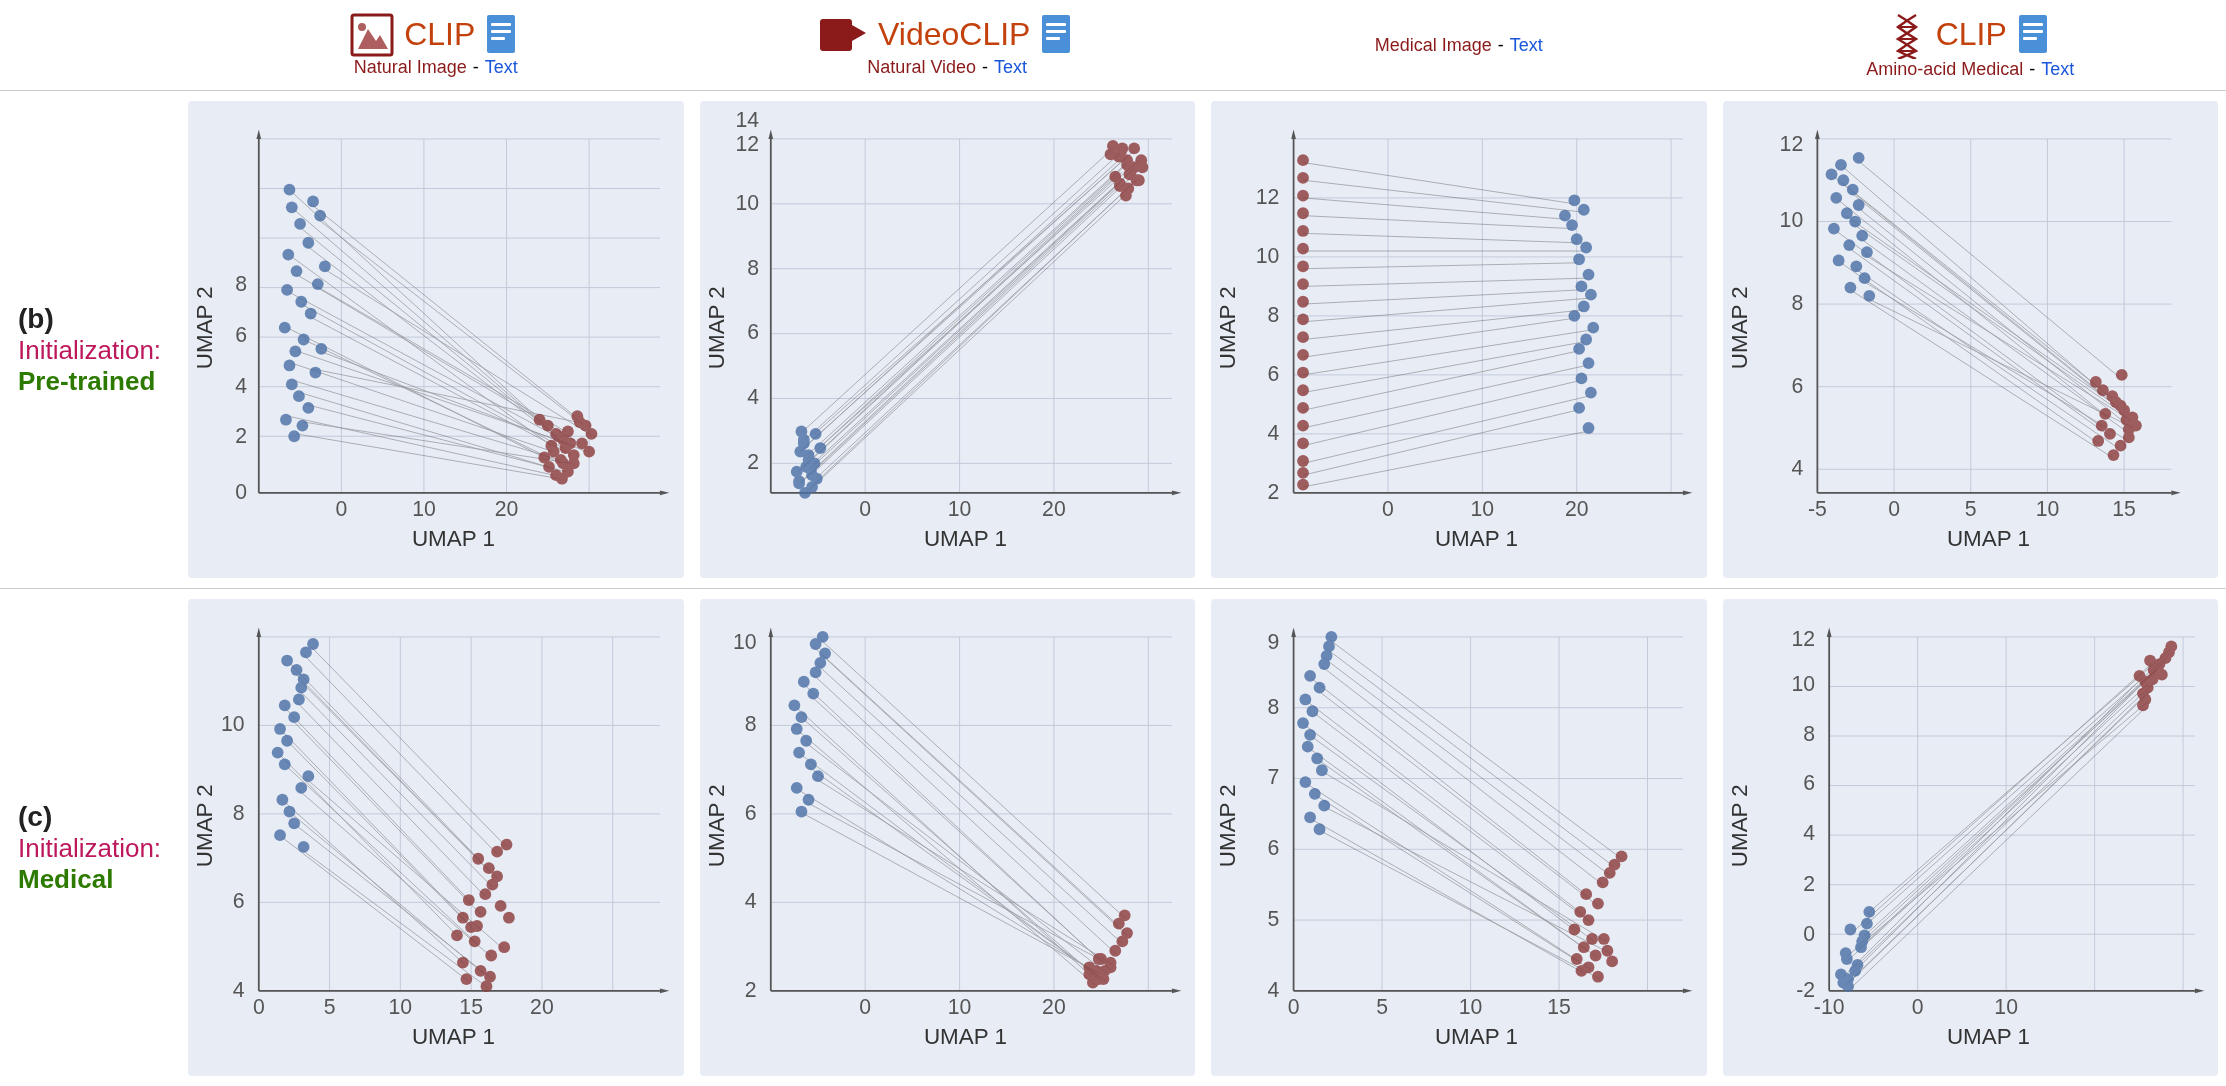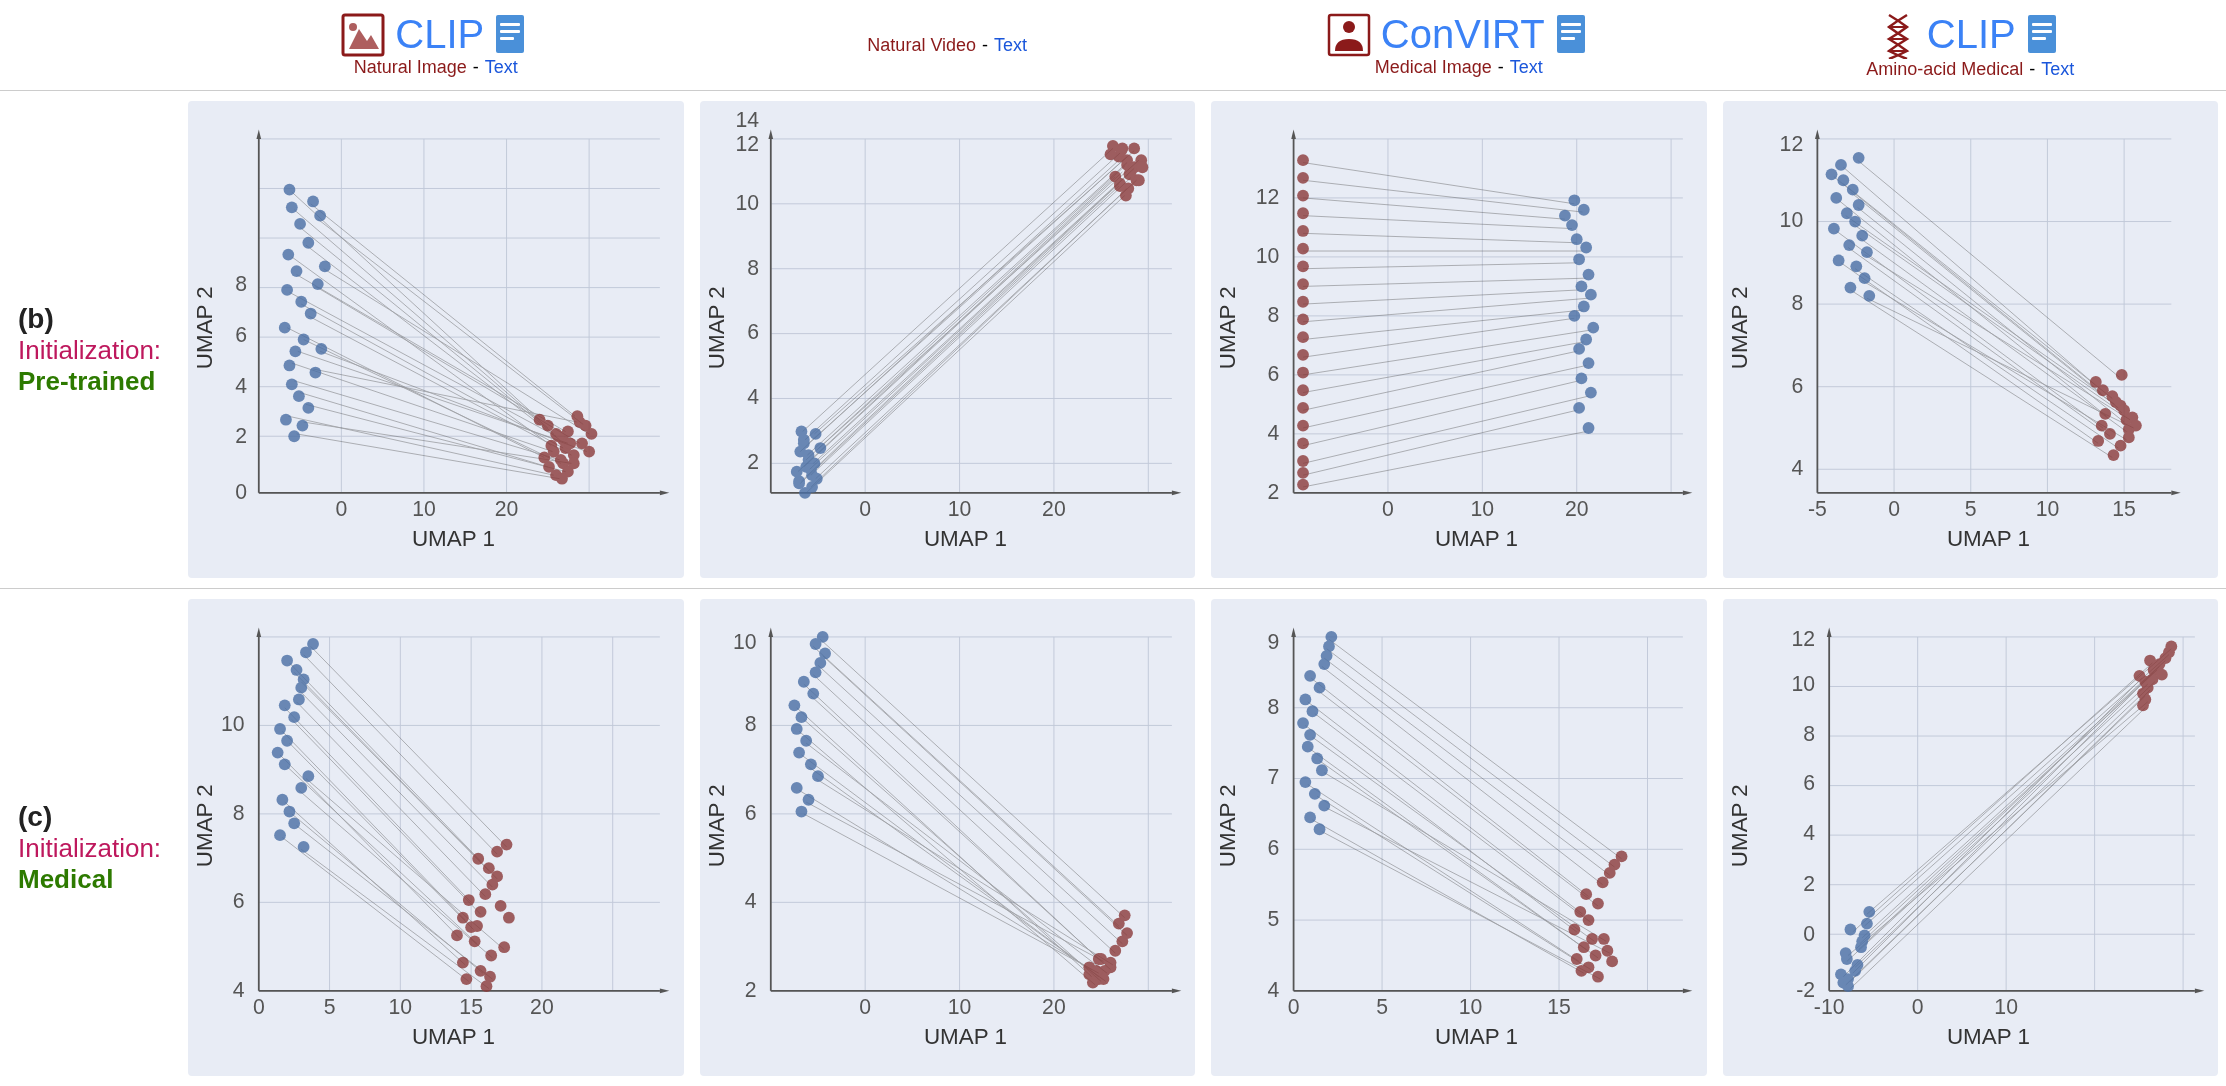--- a/index.html
+++ b/index.html
@@ -25,23 +25,23 @@
       align-items: center;
     }
     .header-cell {
       flex: 1;
       display: flex;
       flex-direction: column;
       align-items: center;
       justify-content: center;
     }
     .header-title {
-      font-size: 40px;
+      font-size: 32px;
       font-weight: normal;
-      color: #3b82f6;
+      color: #c2410c;
     }
     .header-subtitle {
       font-size: 18px;
       display: flex;
       align-items: center;
       gap: 6px;
     }
     .red-text { color: #8B1A1A; }
     .blue-text { color: #1a56db; }
     
@@ -119,42 +119,40 @@
           <rect x="6" y="24" width="14" height="3" fill="white" rx="1"></rect>
         </svg>
       </div>
       <div class="header-subtitle">
         <span class="red-text">Natural Image</span>
         <span>-</span>
         <span class="blue-text">Text</span>
       </div>
     </div>
     <div class="header-cell">
-      <div class="header-subtitle">
-        <span class="red-text">Natural Video</span>
-        <span>-</span>
-        <span class="blue-text">Text</span>
-      </div>
-    </div>
-    <div class="header-cell">
       <div style="display:flex;align-items:center;gap:10px;">
-
-        <svg width="44" height="44" viewBox="0 0 44 44">
-          <rect x="2" y="2" width="40" height="40" fill="none" stroke="#8B1A1A" stroke-width="2.5" rx="2"></rect>
-          <circle cx="22" cy="14" r="6" fill="#8B1A1A"></circle>
-          <path d="M8 38 Q8 26 22 26 Q36 26 36 38" fill="#8B1A1A"></path>
+        <svg width="50" height="36" viewBox="0 0 50 36">
+          <rect x="2" y="2" width="32" height="32" fill="#8B1A1A" rx="3"></rect>
+          <polygon points="34,8 48,16 34,24" fill="#8B1A1A"></polygon>
         </svg>
-        <span class="header-title">ConVIRT</span>
+        <span class="header-title">VideoCLIP</span>
         <svg width="36" height="44" viewBox="0 0 36 44">
           <rect x="2" y="2" width="28" height="38" fill="#4a90d9" rx="2"></rect>
           <rect x="6" y="10" width="20" height="3" fill="white" rx="1"></rect>
           <rect x="6" y="17" width="20" height="3" fill="white" rx="1"></rect>
           <rect x="6" y="24" width="14" height="3" fill="white" rx="1"></rect>
         </svg>
       </div>
+      <div class="header-subtitle">
+        <span class="red-text">Natural Video</span>
+        <span>-</span>
+        <span class="blue-text">Text</span>
+      </div>
+    </div>
+    <div class="header-cell">
       <div class="header-subtitle">
         <span class="red-text">Medical Image</span>
         <span>-</span>
         <span class="blue-text">Text</span>
       </div>
     </div>
     <div class="header-cell">
       <div style="display:flex;align-items:center;gap:10px;">
 
         <svg width="38" height="48" viewBox="0 0 38 48">

